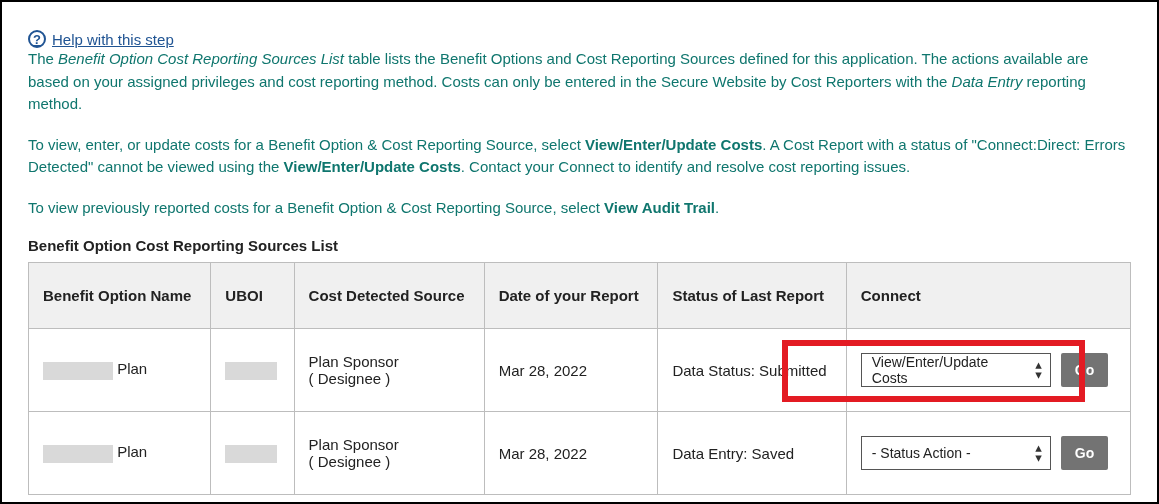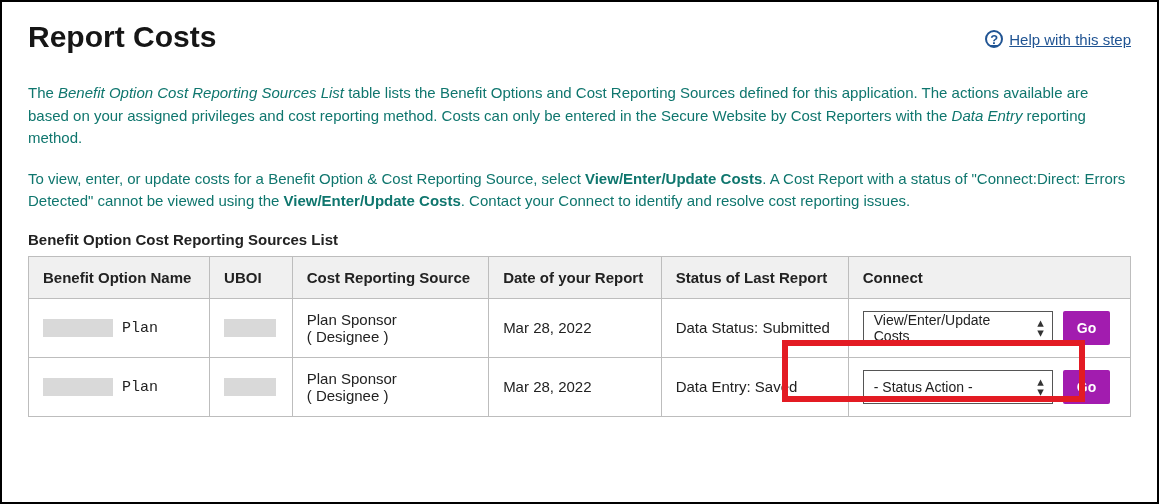--- a/index.html
+++ b/index.html
@@ -61,39 +61,39 @@
     font-weight: 700;
     margin: 10px 0 8px 0;
   }
   table {
     width: 100%;
     border-collapse: collapse;
     border: 1px solid #bdbdbd;
   }
   th, td {
     border: 1px solid #bdbdbd;
-    padding: 12px 14px;
+    padding: 24px 14px;
     text-align: left;
     vertical-align: middle;
     font-size: 15px;
   }
   th {
     background: #f0f0f0;
     font-weight: 700;
     color: #222;
   }
   .redacted {
     display: inline-block;
     background: #d9d9d9;
     height: 18px;
     vertical-align: middle;
   }
   .red-wide { width: 70px; }
   .red-med { width: 52px; }
-  .plan-cell { white-space: nowrap; font-family: Liberation Mono, monospace; }
+  .plan-cell { white-space: nowrap; }
   .actions-cell {
     display: flex;
     align-items: center;
     gap: 10px;
   }
   .select-wrap {
     position: relative;
     display: inline-flex;
     align-items: center;
     border: 1px solid #555;
@@ -107,65 +107,67 @@
   .select-caret {
     position: absolute;
     right: 8px;
     top: 50%;
     transform: translateY(-50%);
     font-size: 13px;
     color: #333;
     line-height: 0.8;
   }
   .go-btn {
-    background: #a21caf;
+    background: #737373;
     color: #fff;
     border: none;
     height: 34px;
     padding: 0 14px;
     font-weight: 700;
     font-size: 14px;
     cursor: pointer;
     border-radius: 2px;
   }
   .highlight-box {
     position: absolute;
     border: 6px solid #e31b23;
     pointer-events: none;
   }
 </style>
 </head>
 <body>
 
 <div class="frame">
   <div class="header-row">
-    <h1>Report Costs</h1>
     <a class="help-link">
       <span class="help-icon">?</span>
       <span>Help with this step</span>
     </a>
   </div>
 
   <p class="intro">
     <span>The </span><span class="italic">Benefit Option Cost Reporting Sources List</span><span> table lists the Benefit Options and Cost Reporting Sources defined for this application. The actions available are based on your assigned privileges and cost reporting method. Costs can only be entered in the Secure Website by Cost Reporters with the </span><span class="italic">Data Entry</span><span> reporting method.</span>
   </p>
 
   <p class="intro">
     <span>To view, enter, or update costs for a Benefit Option &amp; Cost Reporting Source, select </span><span class="bold">View/Enter/Update Costs</span><span>. A Cost Report with a status of "Connect:Direct: Errors Detected" cannot be viewed using the </span><span class="bold">View/Enter/Update Costs</span><span>. Contact your Connect to identify and resolve cost reporting issues.</span>
   </p>
 
+  <p class="intro">
+    <span>To view previously reported costs for a Benefit Option &amp; Cost Reporting Source, select </span><span class="bold">View Audit Trail</span><span>.</span>
+  </p>
 
   <div class="table-label">Benefit Option Cost Reporting Sources List</div>
 
   <table>
     <thead>
       <tr>
         <th>Benefit Option Name</th>
         <th>UBOI</th>
-        <th>Cost Reporting Source</th>
+        <th>Cost Detected Source</th>
         <th>Date of your Report</th>
         <th>Status of Last Report</th>
         <th>Connect</th>
       </tr>
     </thead>
     <tbody>
       <tr>
         <td class="plan-cell">
           <span class="redacted red-wide"></span><span> Plan</span>
         </td>

